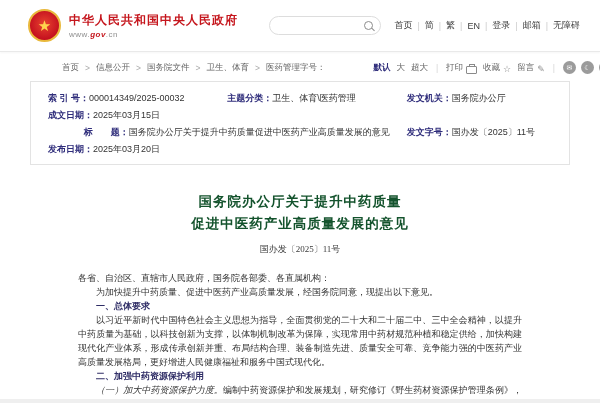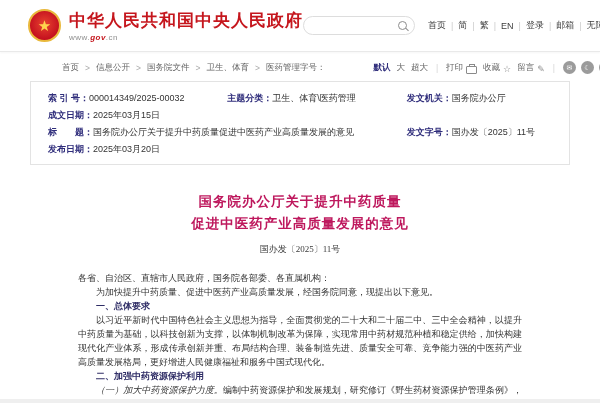--- a/index.html
+++ b/index.html
@@ -13,21 +13,21 @@
     padding:0 20px 0 28px;border-bottom:1px solid #e9e9e9;
     box-shadow:0 1px 2px rgba(0,0,0,.04);background:#fff;box-sizing:border-box;
   }
   .logo{display:flex;align-items:center;gap:8px;cursor:pointer;}
   .emblem{
     width:33px;height:33px;border-radius:50%;box-sizing:border-box;
     background:radial-gradient(circle at 50% 45%, #e8442f 0%, #c20d1e 75%);
     border:2px solid #e9b93c;color:#ffd34d;font-size:15px;line-height:29px;
     text-align:center;flex:0 0 auto;
   }
-  .logo-text .site-title{font-size:17px;font-weight:bold;color:#c5161d;letter-spacing:1px;white-space:nowrap;}
+  .logo-text .site-title{font-size:12px;font-weight:bold;color:#c5161d;letter-spacing:1px;white-space:nowrap;}
   .logo-text .site-url{font-size:8px;color:#8f8f8f;margin-top:1px;letter-spacing:.5px;}
   .site-url .gov{color:#c5161d;font-weight:bold;font-style:italic;}
   .header-right{display:flex;align-items:center;gap:13px;}
   .search-box{
     width:112px;height:19px;border:1px solid #ddd;border-radius:10px;
     display:flex;align-items:center;padding:0 7px;box-sizing:border-box;background:#fff;
   }
   .search-box input{border:none;outline:none;background:transparent;flex:1;min-width:0;font-size:9px;color:#333;}
   .mag{width:7px;height:7px;border:1.3px solid #8d8d8d;border-radius:50%;position:relative;flex:0 0 auto;cursor:pointer;}
   .mag::after{content:"";position:absolute;width:4px;height:1.3px;background:#8d8d8d;transform:rotate(45deg);right:-3px;bottom:-1px;}
@@ -54,26 +54,26 @@
     width:13px;height:13px;border-radius:50%;background:#9b9b9b;color:#fff;
     font-size:7px;line-height:13px;text-align:center;display:inline-block;cursor:pointer;
   }
   
   .meta-box{
     width:540px;margin:0 auto;border:1px solid #e3e3e3;box-sizing:border-box;
     padding:8px 0 6px;display:grid;grid-template-columns:1fr 1fr 1fr;
     font-size:9px;line-height:17px;background:#fff;
   }
   .meta-cell{padding-left:17px;white-space:nowrap;overflow:hidden;}
-  .meta-cell.full{grid-column:1 / 3;}
+  .meta-cell.full{grid-column:1 / 3;text-align:right;}
   .meta-label{font-weight:bold;color:#2f2d7b;}
   .meta-value{color:#333;}
   
   .article{width:444px;margin:0 auto;padding-top:26px;font-family:"Liberation Serif",serif;color:#333;}
-  .art-title{text-align:center;font-size:13.5px;font-weight:bold;color:#be185d;line-height:1.65;letter-spacing:1px;}
+  .art-title{text-align:center;font-size:13.5px;font-weight:bold;color:#14532d;line-height:1.65;letter-spacing:1px;}
   .doc-no{text-align:center;font-size:9px;margin-top:7px;color:#3a3a3a;}
   .article-body{margin-top:15px;font-size:9px;line-height:14px;text-align:justify;}
   .para{text-indent:2em;margin:0;}
   .para.salutation{text-indent:0;}
   .para.heading{font-weight:bold;color:#2f2d66;}
   .paragraph-lead{font-style:italic;}
   
   .bottom-strip{position:absolute;left:0;bottom:0;width:600px;height:4px;background:#efefef;}
 </style>
 </head>

